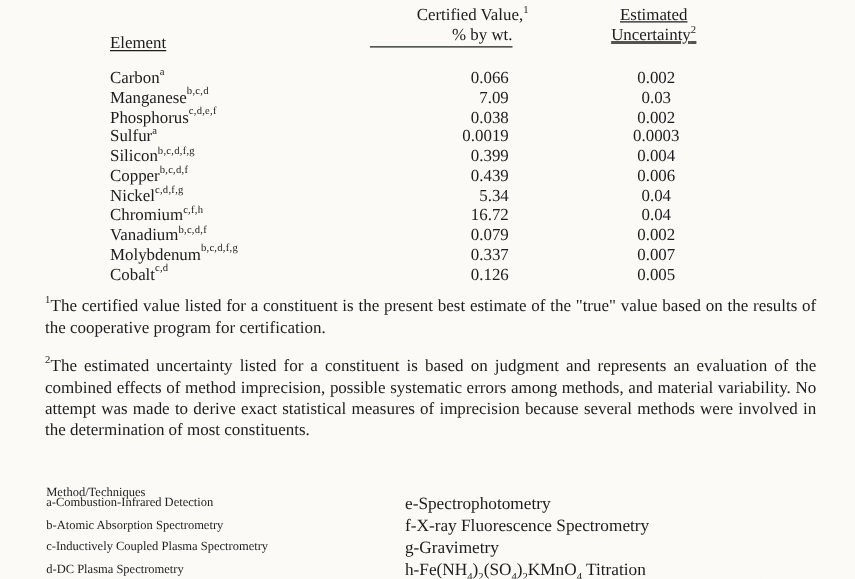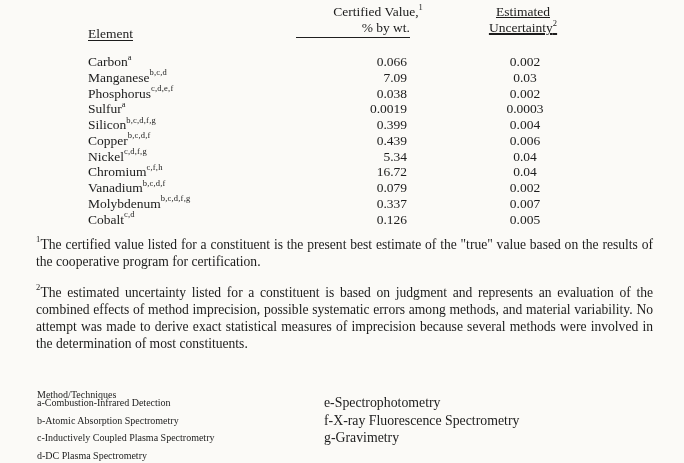--- a/index.html
+++ b/index.html
@@ -123,15 +123,16 @@
   <div class="methods-left">
       <div class="method">a-Combustion-Infrared Detection</div>
       <div class="method">b-Atomic Absorption Spectrometry</div>
       <div class="method">c-Inductively Coupled Plasma Spectrometry</div>
       <div class="method">d-DC Plasma Spectrometry</div>
     </div>
   <div class="methods-right">
       <div class="method">e-Spectrophotometry</div>
       <div class="method">f-X-ray Fluorescence Spectrometry</div>
       <div class="method">g-Gravimetry</div>
+      <div class="method">h-Fe(NH<sub>4</sub>)<sub>2</sub>(SO<sub>4</sub>)<sub>2</sub>KMnO<sub>4</sub> Titration</div>
     </div>
 
 </div>
 
 </body></html>

